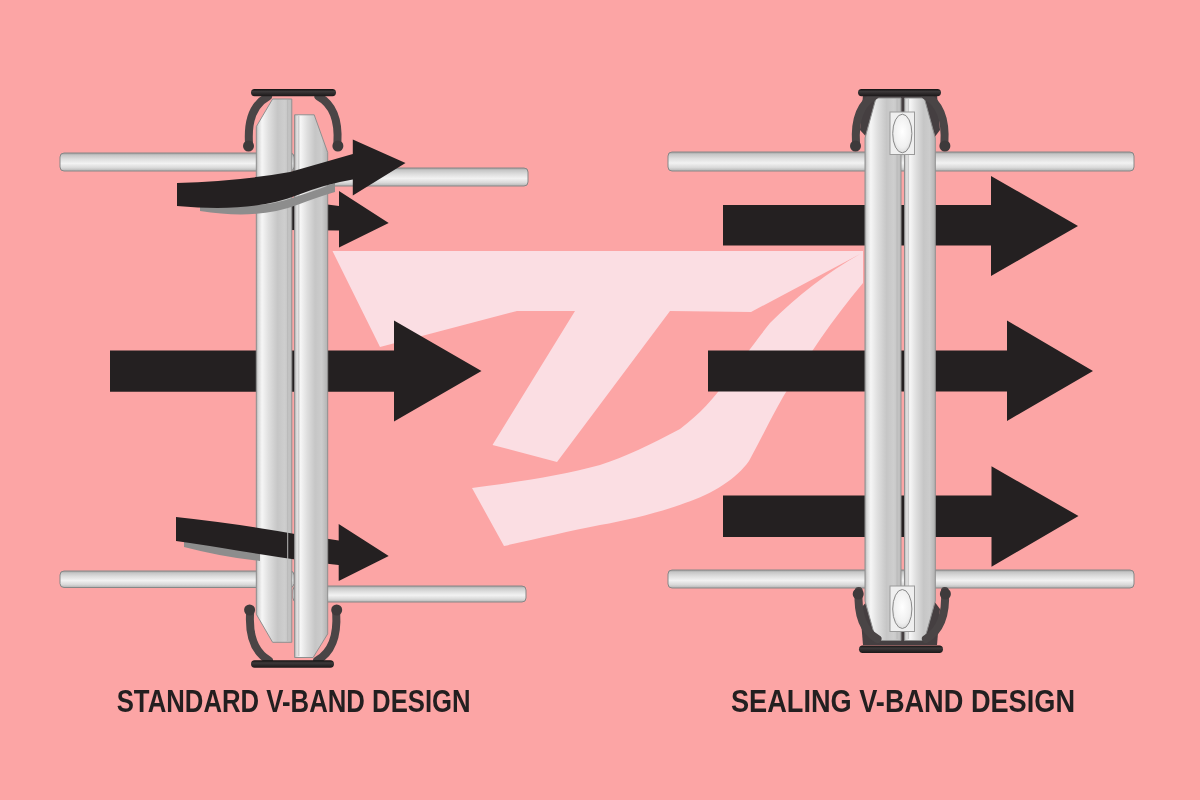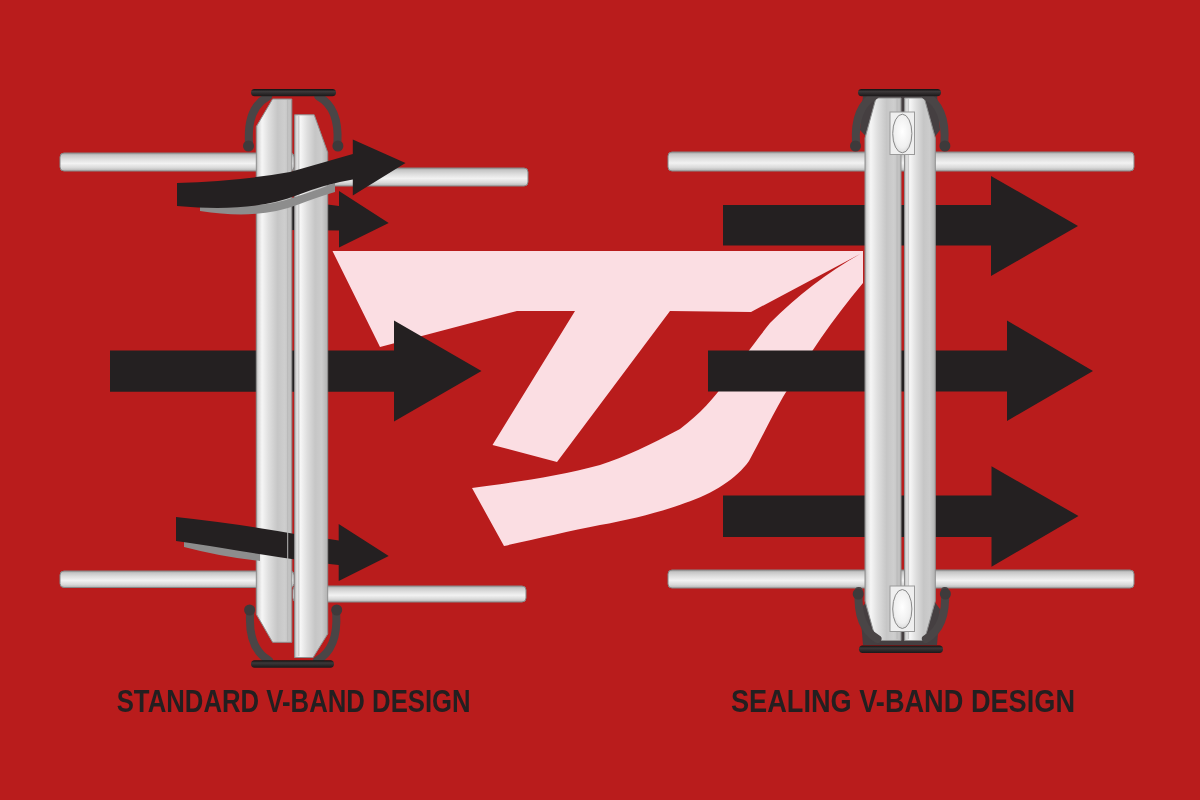--- a/index.html
+++ b/index.html
@@ -1,16 +1,16 @@
 <!DOCTYPE html>
 <html><head>
 <meta charset="utf-8">
 <style>
   html,body{margin:0;padding:0;background:#ffffff;}
-  #stage{position:relative;width:1200px;height:800px;overflow:hidden;background:#b91c1c;
+  #stage{position:relative;width:1200px;height:800px;overflow:hidden;background:#fca5a5;
          font-family:"Liberation Sans", sans-serif;}
 </style>
 </head>
 <body>
 <div id="stage">
 <svg width="1200" height="800" viewBox="0 0 1200 800" xmlns="http://www.w3.org/2000/svg">
 <defs>
   <linearGradient id="pipeG" x1="0" y1="0" x2="0" y2="1">
     <stop offset="0" stop-color="#9e9e9e"></stop>
     <stop offset="0.12" stop-color="#c6c6c6"></stop>

